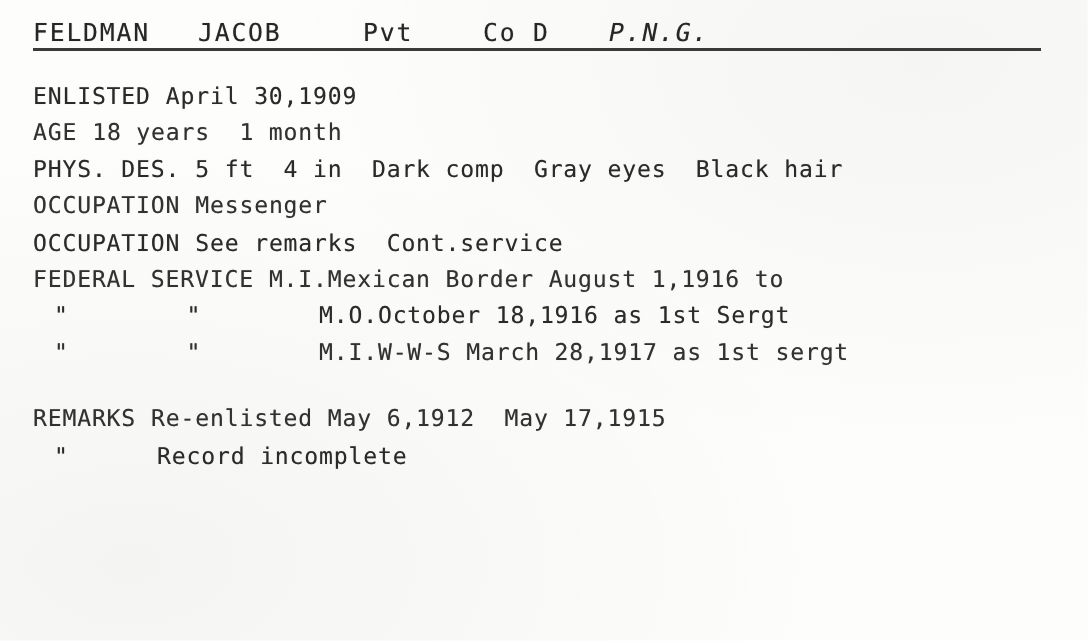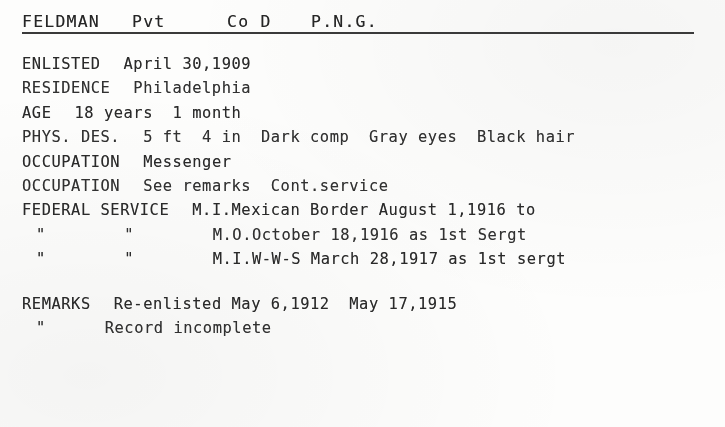--- a/index.html
+++ b/index.html
@@ -39,23 +39,23 @@
     font-size: 16.5px;
     letter-spacing: 1.2px;
     line-height: 20px;
     white-space: pre;
     color: #262626;
     text-shadow: 0 0 0.6px rgba(0,0,0,0.4);
   }
   .h-surname  { width: 110px; margin-top: 40px; }
   .h-given    { width: 110px; }
   .h-rank     { width: 80px; }
-  .h-company  { width: 84px; margin-left: 15px; }
+  .h-company  { width: 84px; }
   .h-unit     { width: 120px; }
-  .h-org      { width: 100px; }
+  .h-org      { width: 100px; font-style: italic; }
 
   
   .body-block {
     position: absolute;
     left: 22px;
     top: 52px;
     width: 690px;
   }
   .line {
     display: block;
@@ -72,44 +72,43 @@
   .gap {
     display: block;
     height: 20px;
   }
   .label {
     white-space: pre;
     text-align: center;
   }
   .value {
     white-space: pre;
-    margin-left: 13px;
   }
   
   .line:nth-child(odd) { color: #2a2a2a; }
   .line:nth-child(even) { color: #313131; }
 </style>
 </head>
 <body>
 
 <div class="page">
 
   <div class="header-row">
     <span class="cell h-surname">FELDMAN</span>
+    <span class="cell h-given">JACOB</span>
     <span class="cell h-rank">Pvt</span>
     <span class="cell h-company">Co D</span>
     <span class="cell h-org">P.N.G.</span>
   </div>
 
   <div class="body-block">
 
     <div class="line"><span class="label">ENLISTED</span><span class="value" style="padding-left:10px">April 30,1909</span></div>
 
 
-    <div class="line"><span class="label">RESIDENCE</span><span class="value" style="padding-left:10px">Philadelphia</span></div>
 
     <div class="line"><span class="label">AGE</span><span class="value" style="padding-left:10px">18 years  1 month</span></div>
 
     <div class="line"><span class="label">PHYS. DES.</span><span class="value" style="padding-left:10px">5 ft  4 in  Dark comp  Gray eyes  Black hair</span></div>
 
     <div class="line"><span class="label">OCCUPATION</span><span class="value" style="padding-left:10px">Messenger</span></div>
 
 
     <div class="line"><span class="label">OCCUPATION</span><span class="value" style="padding-left:10px">See remarks  Cont.service</span></div>
 

